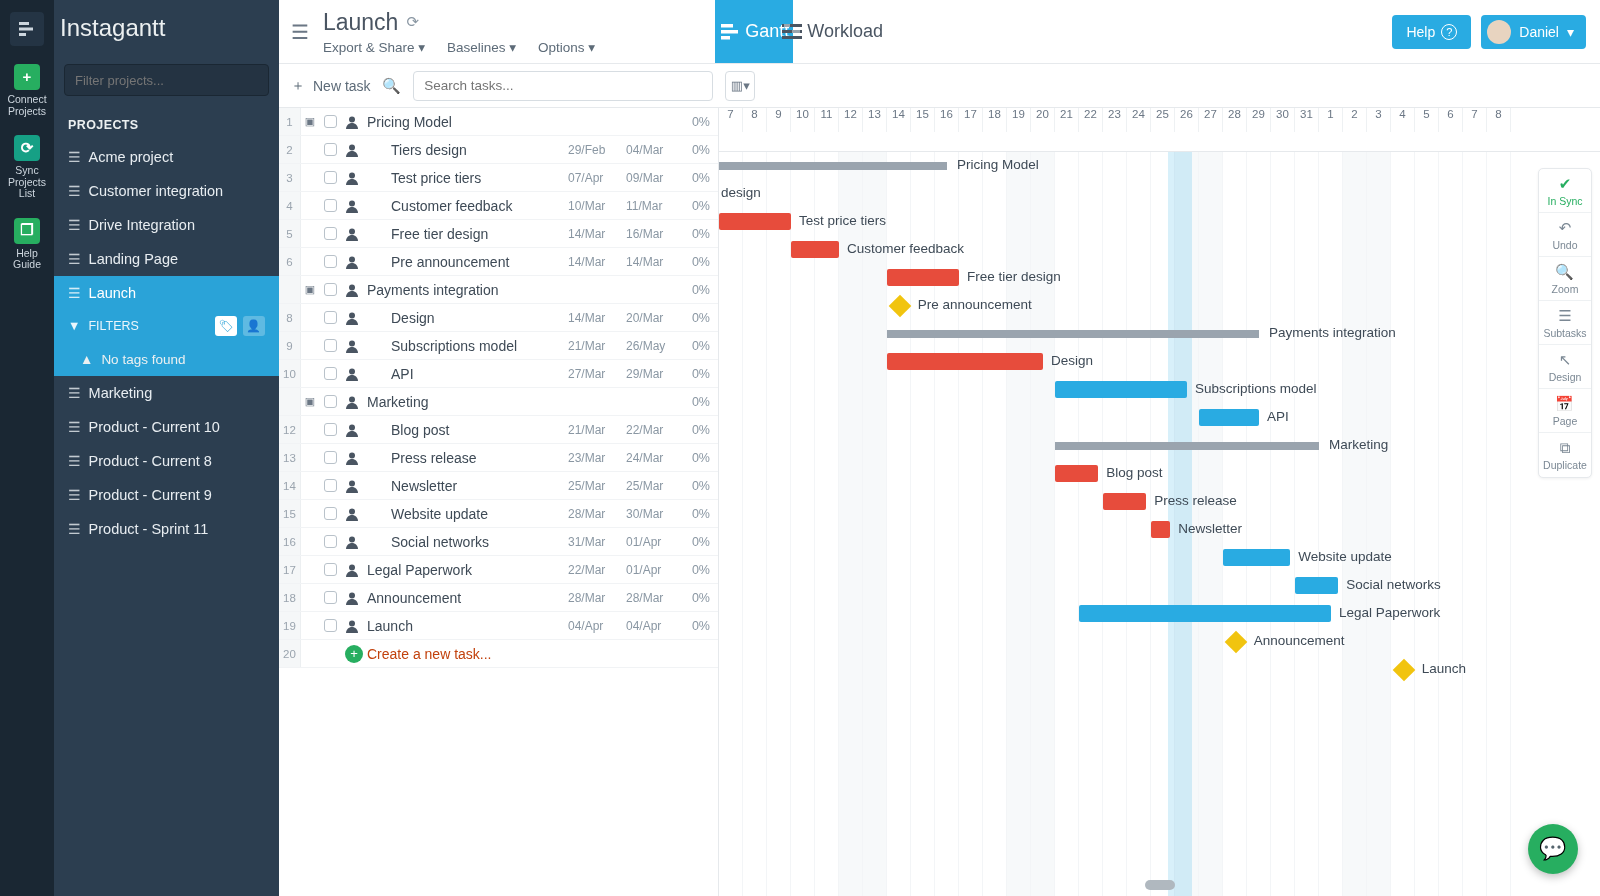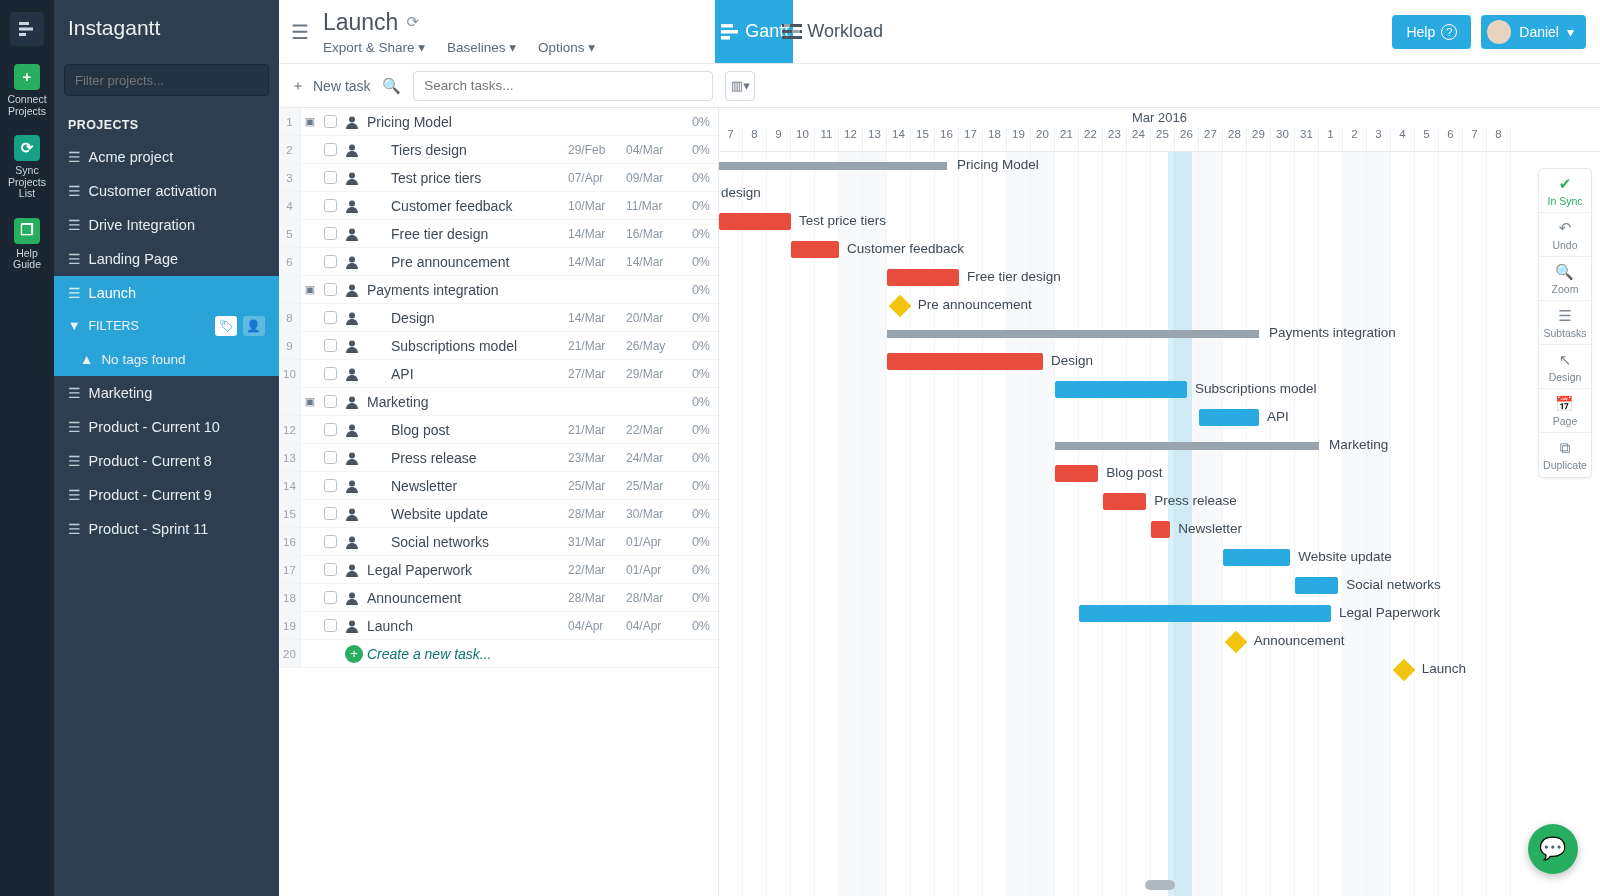--- a/index.html
+++ b/index.html
@@ -7,21 +7,21 @@
 body{display:flex;width:1600px;height:896px;background:#fff;color:#333}
 
 .rail{width:54px;background:#1a2733;display:flex;flex-direction:column;align-items:center;padding-top:12px;gap:18px;color:#cdd6de;font-size:10.5px;text-align:center}
 .rail-logo{width:34px;height:34px;border-radius:4px;background:#243444;display:flex;align-items:center;justify-content:center}
 .rail-btn{display:flex;flex-direction:column;align-items:center;gap:4px;line-height:1.1;cursor:pointer}
 .rail-ic{width:26px;height:26px;border-radius:4px;display:flex;align-items:center;justify-content:center;font-size:15px;font-weight:700;color:#fff}
 .ic-green{background:#27ae60}
 .ic-teal{background:#16a085}
 
 .sidebar{width:225px;background:#2c3e50;color:#ecf0f1;display:flex;flex-direction:column}
-.brand{height:56px;display:flex;align-items:center;padding-left:14px;font-size:21px;font-weight:400}
+.brand{height:56px;display:flex;align-items:center;padding-left:6px;font-size:24px;font-weight:400}
 .filter-wrap{padding:8px 10px}
 .filter-input{width:100%;height:32px;background:#243342;border:1px solid #1a2733;border-radius:4px;color:#bdc3c7;padding:0 10px;font-size:13px}
 .sb-heading{padding:14px 14px 8px;font-size:12.5px;font-weight:700;letter-spacing:.4px;color:#ecf0f1}
 .sb-item{height:34px;display:flex;align-items:center;padding:0 14px;font-size:14.5px;cursor:pointer;gap:8px;color:#e8edf1}
 .sb-item.sel{background:#2aa3d8;color:#fff}
 .sb-sub{background:#2aa3d8;padding:0 14px;height:32px;display:flex;align-items:center;font-size:12.5px;color:#eaf6fc;gap:8px}
 .sb-sub .badge{margin-left:auto;display:flex;gap:6px}
 .sb-sub .b{width:22px;height:20px;border-radius:3px;background:#ffffff;color:#2aa3d8;display:flex;align-items:center;justify-content:center;font-size:12px}
 .sb-sub .b.dim{background:rgba(255,255,255,.25);color:#fff}
 .sb-notags{background:#2aa3d8;padding:0 14px 0 26px;height:34px;display:flex;align-items:center;font-size:13.5px;gap:8px}
@@ -59,21 +59,21 @@
 .rownum{width:22px;text-align:center;font-size:11.5px;color:#9aa4ae;background:#f5f7f8;border-right:1px solid #eceff1;align-self:stretch;display:flex;align-items:center;justify-content:center}
 .collap{width:18px;display:flex;align-items:center;justify-content:center;font-size:11px;color:#6b7785}
 .chk{width:22px;display:flex;align-items:center;justify-content:center}
 .chk-box{width:13px;height:13px;border:1.5px solid #b9c2ca;border-radius:3px}
 .assn{width:22px;display:flex;align-items:center;justify-content:center;color:#4a5562}
 .tname{flex:1;padding-left:4px;white-space:nowrap;overflow:hidden;text-overflow:ellipsis;color:#3e4a56}
 .tname.sub{padding-left:28px}
 .d1,.d2{width:58px;font-size:12px;color:#8a97a3;text-align:left}
 .pct{width:34px;font-size:12.5px;color:#8a97a3;text-align:right;padding-right:8px}
 .createrow .plus{width:18px;height:18px;border-radius:50%;background:#27ae60;color:#fff;display:flex;align-items:center;justify-content:center;font-size:13px;margin-left:4px}
-.createrow .tname{color:#0f766e;font-style:italic}
+.createrow .tname{color:#c2410c;}
 
 .gantt{flex:1;position:relative;overflow:hidden}
 .gantt-hdr{height:44px;border-bottom:1px solid #e6e9ec;display:flex;flex-direction:column}
 .gmonth{height:20px;display:flex;align-items:center;justify-content:center;font-size:13px;color:#4a5562}
 .gdays{height:24px;display:flex}
 .gday{flex:0 0 24px;text-align:center;font-size:11.5px;color:#6b7785;border-right:1px solid #eef1f3}
 .gbody{position:absolute;top:44px;left:0;right:0;bottom:0}
 .grow{position:absolute;left:0;right:0;height:28px}
 .grid{position:absolute;top:0;bottom:0;width:24px;border-right:1px solid #f3f5f7}
 .grid.wk{background:#f7f9fa}
@@ -133,21 +133,21 @@
     <input class="filter-input" placeholder="Filter projects..." style="">
   </div>
   <div class="sb-heading">PROJECTS</div>
   <div id="sb-projects">
       <div class="sb-item">
         <span class="list-ic">☰</span>
         <span>Acme project</span>
       </div>
       <div class="sb-item">
         <span class="list-ic">☰</span>
-        <span>Customer activation</span>
+        <span>Customer integration</span>
       </div>
       <div class="sb-item">
         <span class="list-ic">☰</span>
         <span>Drive Integration</span>
       </div>
       <div class="sb-item">
         <span class="list-ic">☰</span>
         <span>Landing Page</span>
       </div>
       <div class="sb-item sel">
@@ -582,21 +582,20 @@
           <div class="collap"></div>
           <div class="chk"></div>
           <div class="assn">
             <div class="plus">+</div>
           </div>
           <div class="tname">Create a new task...</div>
         </div>
       </div>
     <div class="gantt">
       <div class="gantt-hdr">
-        <div class="gmonth">Mar 2016</div>
         <div class="gdays" id="gdays">
             <div class="gday">7</div>
             <div class="gday">8</div>
             <div class="gday">9</div>
             <div class="gday">10</div>
             <div class="gday">11</div>
             <div class="gday">12</div>
             <div class="gday">13</div>
             <div class="gday">14</div>
             <div class="gday">15</div>

